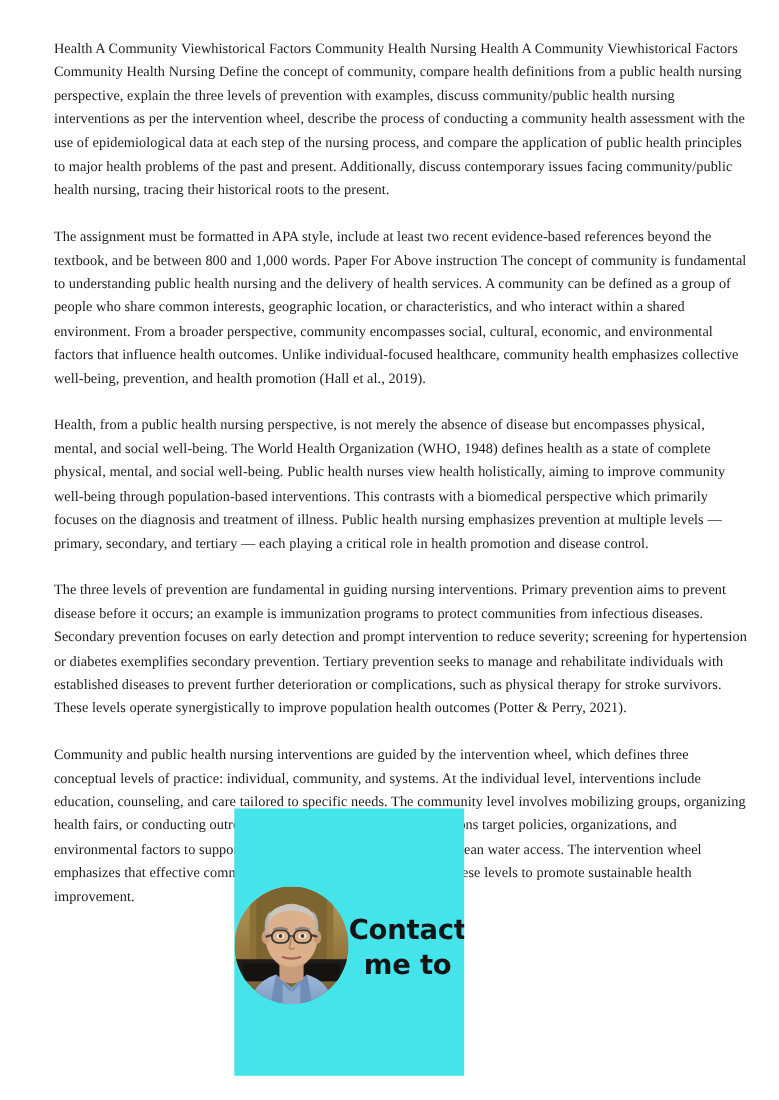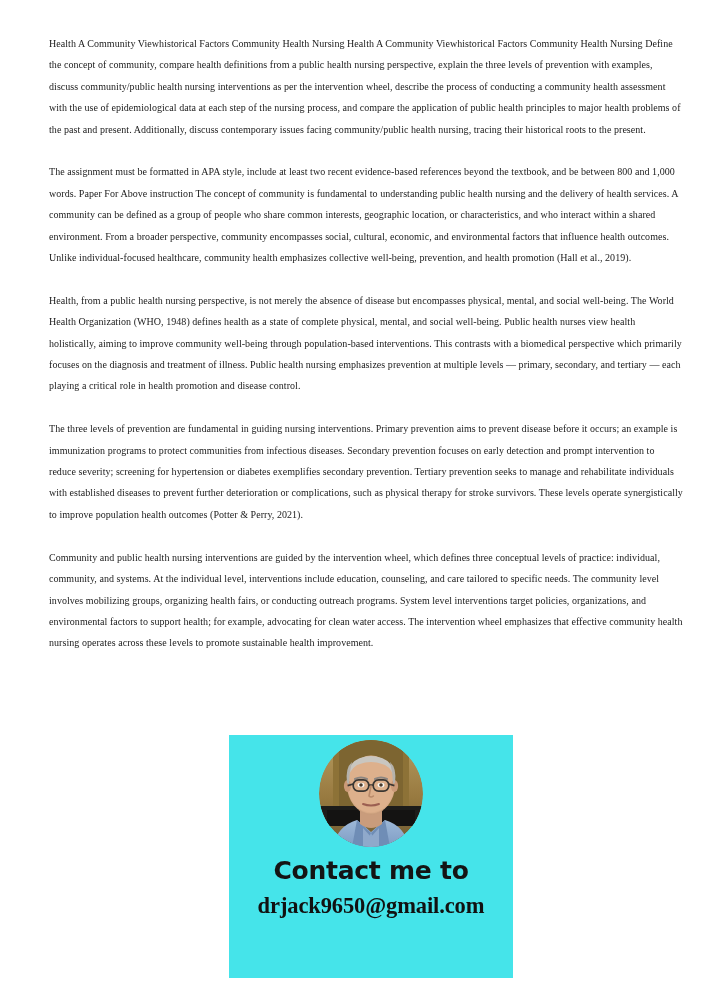--- a/index.html
+++ b/index.html
@@ -26,41 +26,41 @@
 
   #document-body {
     position: absolute;
     left: 49px;
     top: 33px;
     width: 634px;
   }
 
   .doc-paragraph {
     font-family: "Liberation Serif", "DejaVu Serif", serif;
-    font-size: 10px;
+    font-size: 13px;
     line-height: 21.4px;
     color: #1a1a1a;
     margin: 0 0 21.4px 0;
     text-align: left;
     white-space: normal;
     letter-spacing: 0.005em;
   }
   .doc-paragraph:last-child { margin-bottom: 0; }
 
   
   #contact-overlay {
     position: absolute;
-    left: 229px;
+    left: 213px;
     top: 735px;
-    width: 284px;
+    width: 209px;
     height: 243px;
     background: #45e4ea;
     z-index: 50;
     display: flex;
-    flex-direction: column;
+    flex-direction: row;
     align-items: center;
     overflow: hidden;
   }
 
   #contact-photo {
     width: 104px;
     height: 107px;
     margin-top: 5px;
     border-radius: 50%;
     overflow: hidden;

